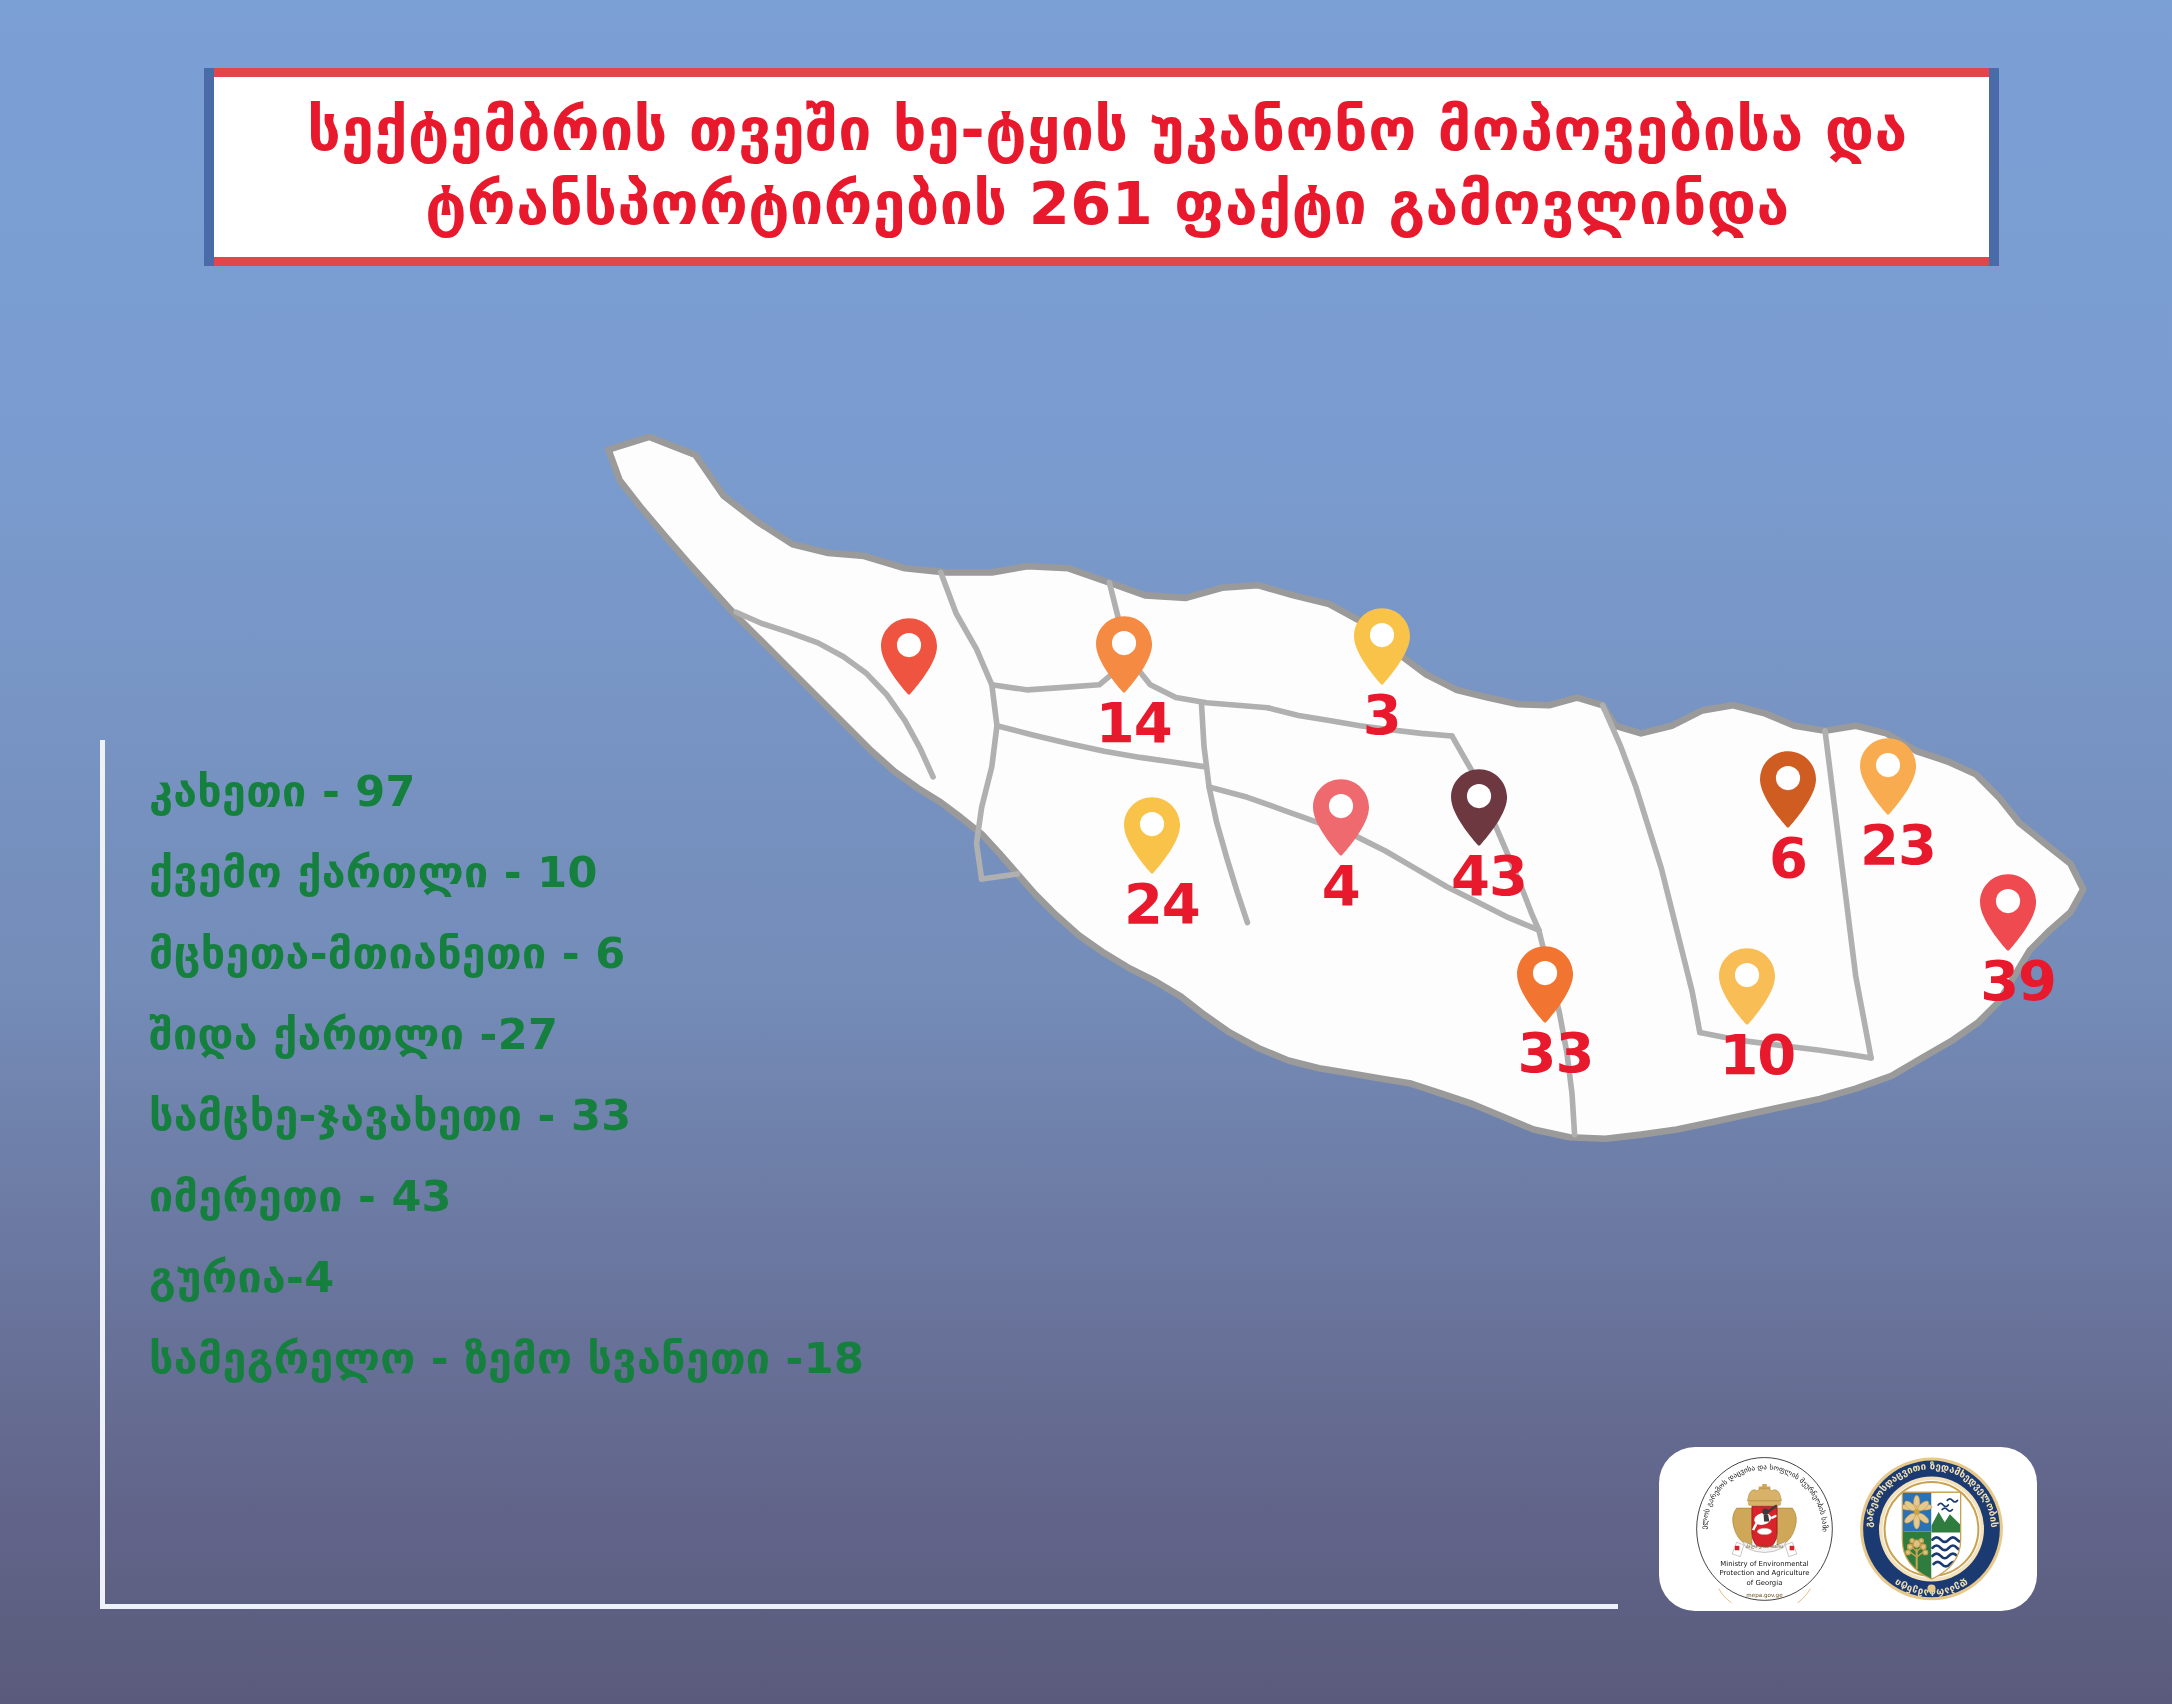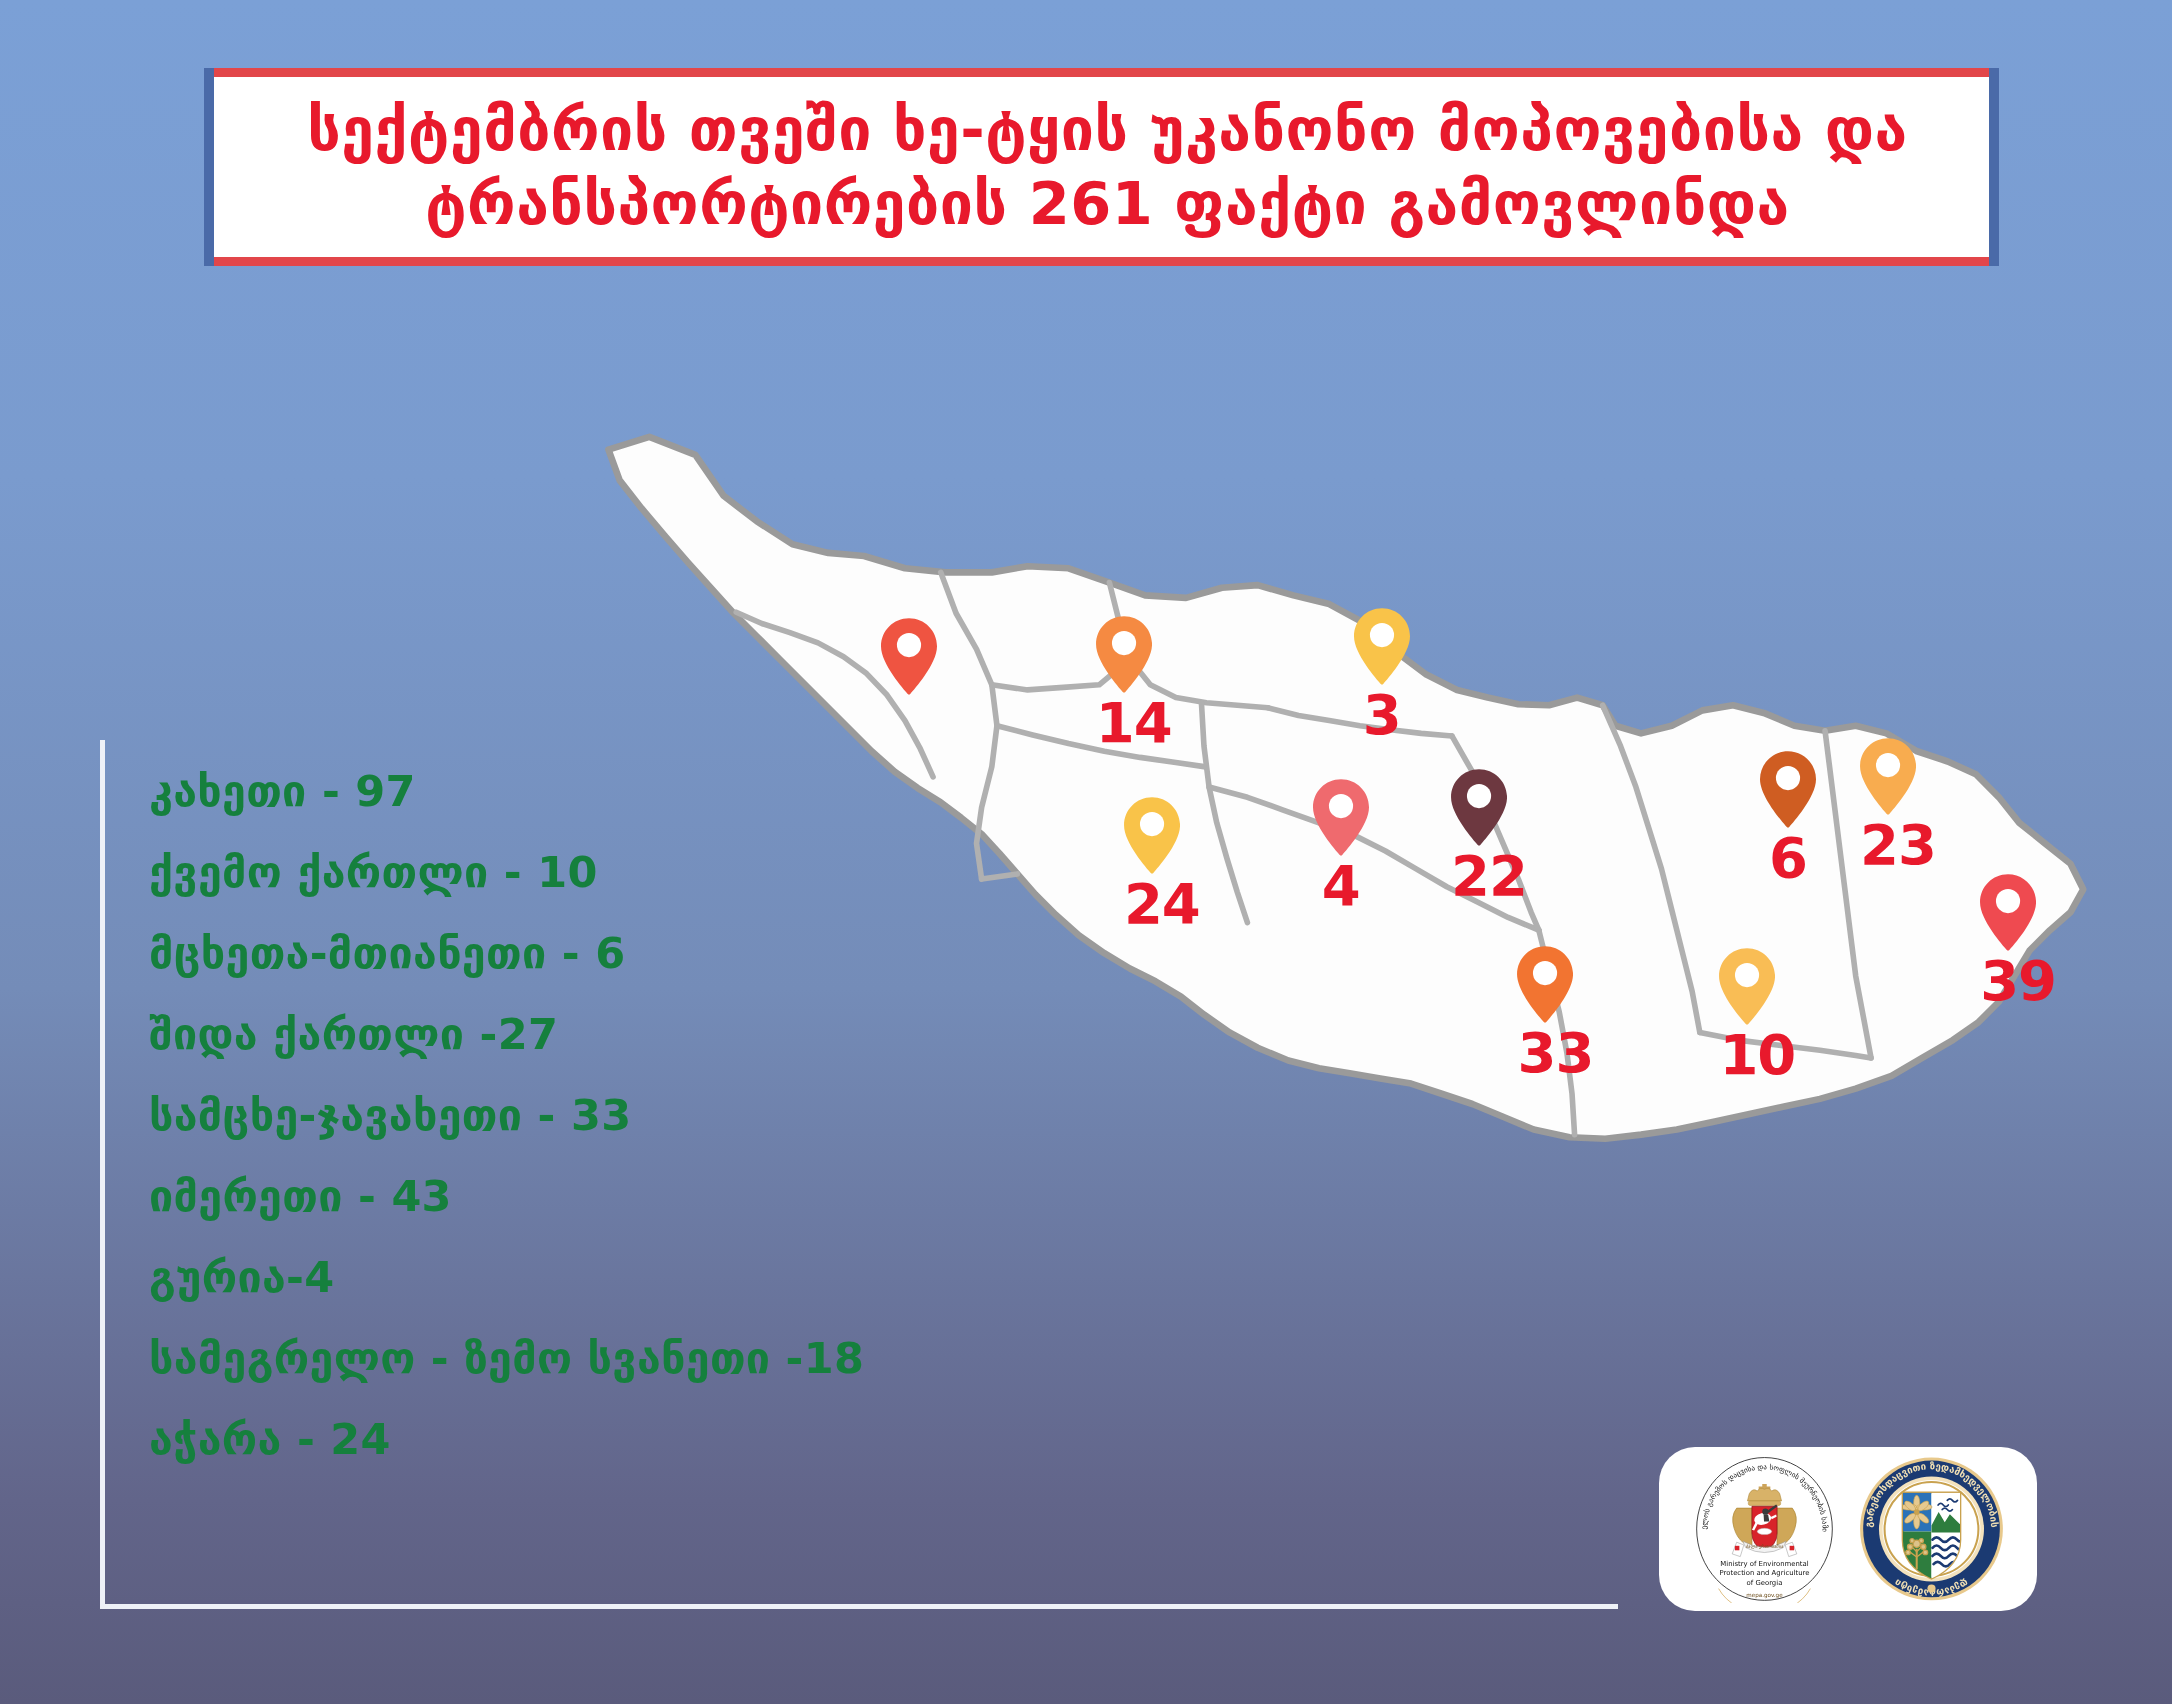--- a/index.html
+++ b/index.html
@@ -158,21 +158,21 @@
         </div>
         <div class="pin-value">4</div>
       </div>
       <div class="pin" style="left: 57.6271%; top: 45.0658%;">
         <div>
           <svg width="56" height="77" viewBox="0 0 44 60">
             <path d="M22 0C9.8 0 0 9.8 0 22c0 14 18 34 21 37.4.5.6 1.5.6 2 0C26 56 44 36 44 22 44 9.8 34.2 0 22 0z" fill="#6d3840"></path>
             <circle cx="22" cy="21" r="9.5" fill="#ffffff"></circle>
           </svg>
         </div>
-        <div class="pin-value">22</div>
+        <div class="pin-value">43</div>
       </div>
       <div class="pin" style="left: 77.4576%; top: 42.7632%;">
         <div>
           <svg width="56" height="77" viewBox="0 0 44 60">
             <path d="M22 0C9.8 0 0 9.8 0 22c0 14 18 34 21 37.4.5.6 1.5.6 2 0C26 56 44 36 44 22 44 9.8 34.2 0 22 0z" fill="#cf5d22"></path>
             <circle cx="22" cy="21" r="9.5" fill="#ffffff"></circle>
           </svg>
         </div>
         <div class="pin-value">6</div>
       </div>
@@ -218,21 +218,20 @@
 <div id="legend-bracket"></div>
 <div id="legend-list">
     <div class="legend-item">კახეთი -  97</div>
     <div class="legend-item">ქვემო ქართლი - 10</div>
     <div class="legend-item">მცხეთა-მთიანეთი - 6</div>
     <div class="legend-item">შიდა ქართლი -27</div>
     <div class="legend-item">სამცხე-ჯავახეთი - 33</div>
     <div class="legend-item">იმერეთი - 43</div>
     <div class="legend-item">გურია-4</div>
     <div class="legend-item">სამეგრელო - ზემო სვანეთი -18</div>
-    <div class="legend-item">აჭარა - 24</div>
   </div>
 
 <div id="logo-card">
 
   <div class="logo">
     <svg viewBox="0 0 300 290" xmlns="http://www.w3.org/2000/svg">
       <ellipse cx="150" cy="145" rx="133" ry="140" fill="#ffffff" stroke="#1a1a1a" stroke-width="1.6"></ellipse>
       <path id="mp-top" d="M 36,148 A 114,120 0 0 1 264,148" fill="none"></path>
       <text font-size="14" fill="#111" font-family="'DejaVu Sans',sans-serif">
         <textPath href="#mp-top" startOffset="50%" text-anchor="middle">საქართველოს გარემოს დაცვისა და სოფლის მეურნეობის სამინისტრო</textPath>

